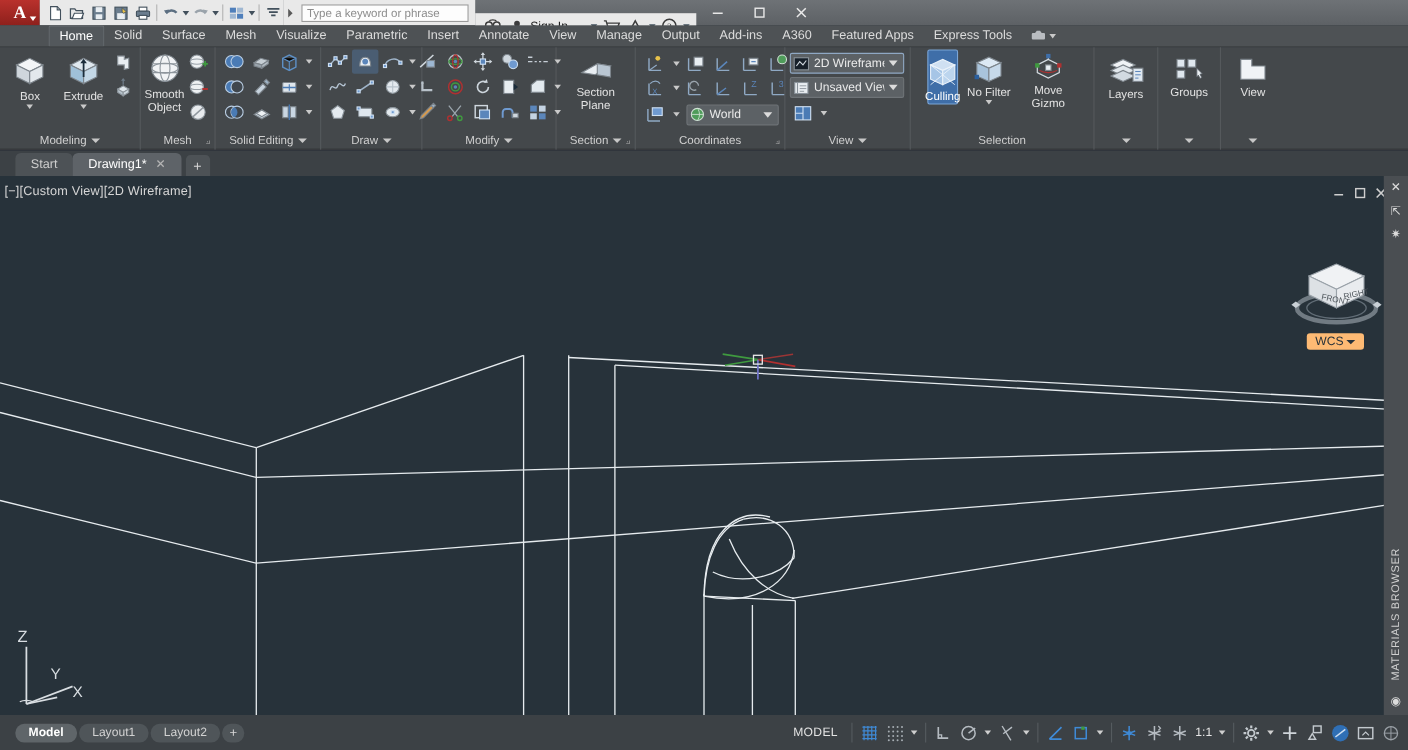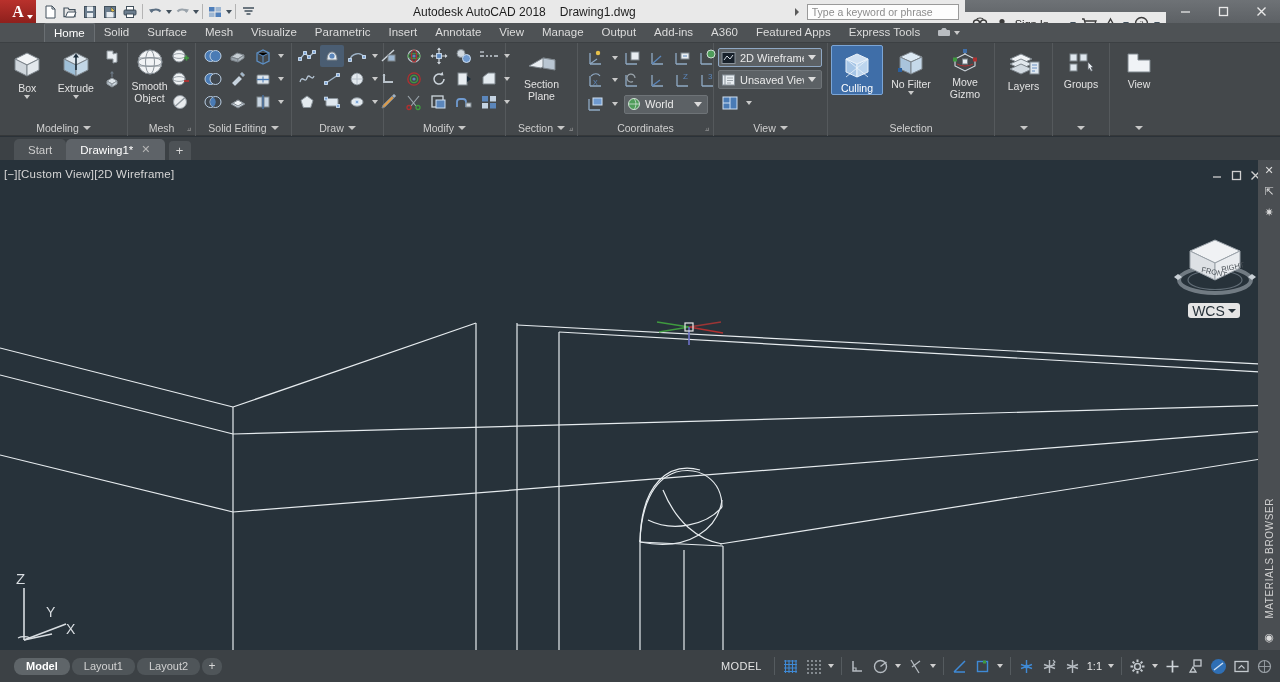--- a/index.html
+++ b/index.html
@@ -112,22 +112,22 @@
     position:absolute;left:0;top:160px;width:1280px;height:490px;
     background:#27323a; overflow:hidden;
   }
   .vplabel{ position:absolute;left:4px;top:8px;font-size:11.5px;color:#d6d6d6;letter-spacing:.2px;}
   .vpwin{ position:absolute;right:18px;top:9px;display:flex;gap:6px;align-items:center;color:#cfcfcf;font-size:11px;}
 
   
   .viewcube{ position:absolute; right:22px; top:58px; width:86px; height:90px; }
   
   .wcsbtn{ position:absolute; right:40px; top:143px; width:52px;height:15px;
-           background:#e5e5e5;border-radius:3px;display:flex;align-items:center;justify-content:center;
-           gap:3px;color:#27323a;font-size:14px;}
+           background:#fdba74;border-radius:3px;display:flex;align-items:center;justify-content:center;
+           gap:3px;color:#27323a;font-size:11px;}
   .wcsbtn .c{width:0;height:0;border-left:4px solid transparent;border-right:4px solid transparent;border-top:4px solid #27323a;}
 
   
   .matrail{
     position:absolute;right:0;top:160px;width:22px;height:490px;background:#4a4e52;
     display:flex;flex-direction:column;align-items:center;
   }
   .matrail .rtxt{
     writing-mode:vertical-rl; transform:rotate(180deg);
     font-size:10px;color:#d0d0d0;letter-spacing:.6px;margin-top:auto;margin-bottom:8px;
@@ -225,24 +225,20 @@
       </div>
       <div class="caretsm"></div>
       <div class="qsep"></div>
       <div class="qbtn">
         <svg width="13" height="13" viewBox="0 0 13 13">
             <path d="M1 3h11M2.5 6h8M4.5 9h4" stroke="#42505c" stroke-width="1.6" fill="none"></path>
           </svg>
       </div>
     </div>
 
-    <div class="titletext">
-      <span>Autodesk AutoCAD 2018</span>
-      <span>Drawing1.dwg</span>
-    </div>
 
     <div class="searchwrap">
       <div class="arrowbtn">
         <svg width="8" height="10" viewBox="0 0 8 10">
             <path d="M2 1l4 4-4 4z" fill="#5a5a5a"></path>
           </svg>
       </div>
       <div class="searchbox" title="Type a keyword or phrase">Type a keyword or phrase</div>
     </div>
 
@@ -868,21 +864,21 @@
         </div>
       </div>
       <div class="panel-title">
         <span>View</span>
         <span class="pcaret"></span>
       </div>
     </div>
 
     <div class="panel" style="width:167px">
       <div class="panel-content" style="justify-content:center">
-        <div class="bigbtn togglebtn" style="width:52px;padding-top:4px">
+        <div class="bigbtn togglebtn" style="width:28px;padding-top:4px">
           <svg width="34" height="32" viewBox="0 0 34 32">
               <path d="M6 9l11-5 11 5-11 5z" fill="#cfe0f2" stroke="#eaf2fa"></path>
               <path d="M6 9v13l11 5V14z" fill="#a6c5e6" stroke="#eaf2fa"></path>
               <path d="M28 9v13l-11 5V14z" fill="#bcd5ee" stroke="#eaf2fa"></path>
               <path d="M6 9l22 18M28 9L6 27" stroke="#eaf2fa" stroke-width=".8"></path>
             </svg>
           <span class="lbl" style="color:#fff">Culling</span>
         </div>
         <div class="bigbtn" style="width:56px">
           <svg width="34" height="30" viewBox="0 0 34 30">

